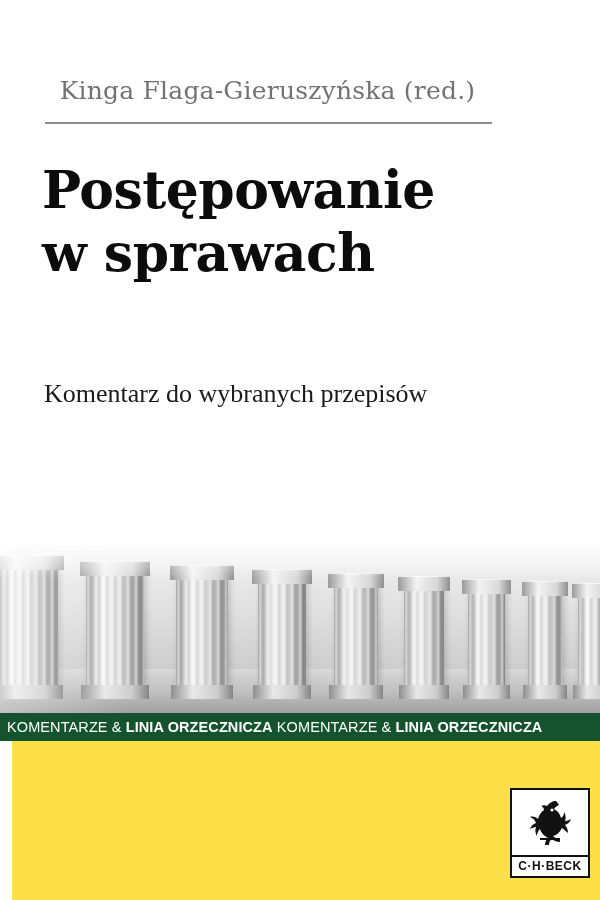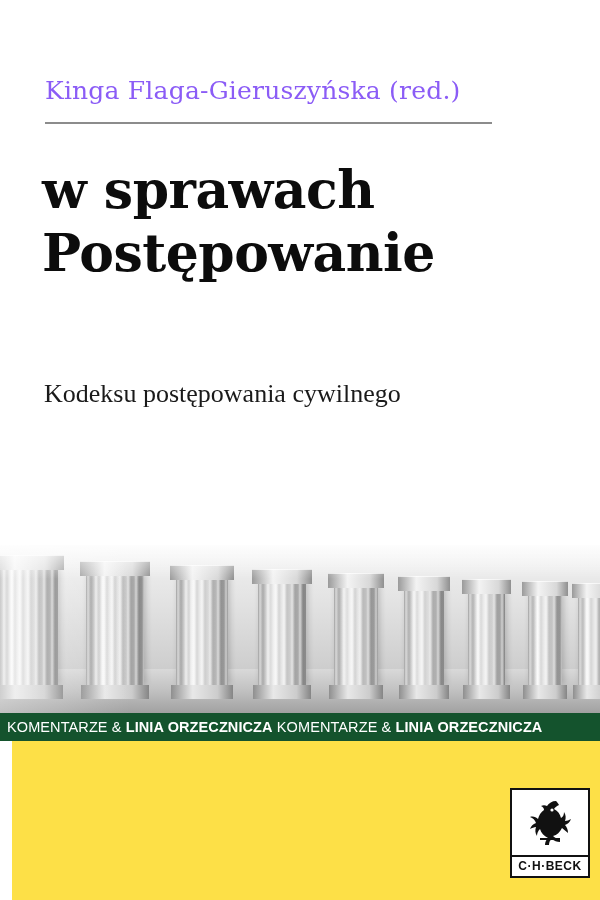--- a/index.html
+++ b/index.html
@@ -24,23 +24,24 @@
     height: 545px;
     background: #ffffff;
   }
   .editor-line {
     position: absolute;
     left: 45px;
     top: 76px;
     width: 445px;
     font-family: "DejaVu Serif", serif;
     font-size: 25px;
-    color: #8b5cf6;
+    color: #737373;
     letter-spacing: 0.2px;
     white-space: nowrap;
+    text-align: center;
   }
   .editor-rule {
     position: absolute;
     left: 45px;
     top: 122px;
     width: 447px;
     height: 2px;
     background: #8c8c8c;
   }
   .title-block {
@@ -208,26 +209,26 @@
 
 <div class="cover">
 
   <div class="top-area">
 
     <div class="editor-line">Kinga Flaga-Gieruszyńska (red.)</div>
 
     <div class="editor-rule"></div>
 
     <div class="title-block">
+      <div class="title-line">Postępowanie</div>
       <div class="title-line">w sprawach</div>
-      <div class="title-line">Postępowanie</div>
     </div>
 
     <div class="subtitle-block">
-      <div class="subtitle-line">Kodeksu postępowania cywilnego</div>
+      <div class="subtitle-line">Komentarz do wybranych przepisów</div>
     </div>
   </div>
 
   <div class="columns-band">
     <div class="floor"></div>
 
     <div class="col" style="left:-6px;  width:64px; height:118px;"></div>
     <div class="col" style="left:86px;  width:58px; height:112px;"></div>
     <div class="col" style="left:176px; width:52px; height:108px;"></div>
     <div class="col" style="left:258px; width:48px; height:104px;"></div>

